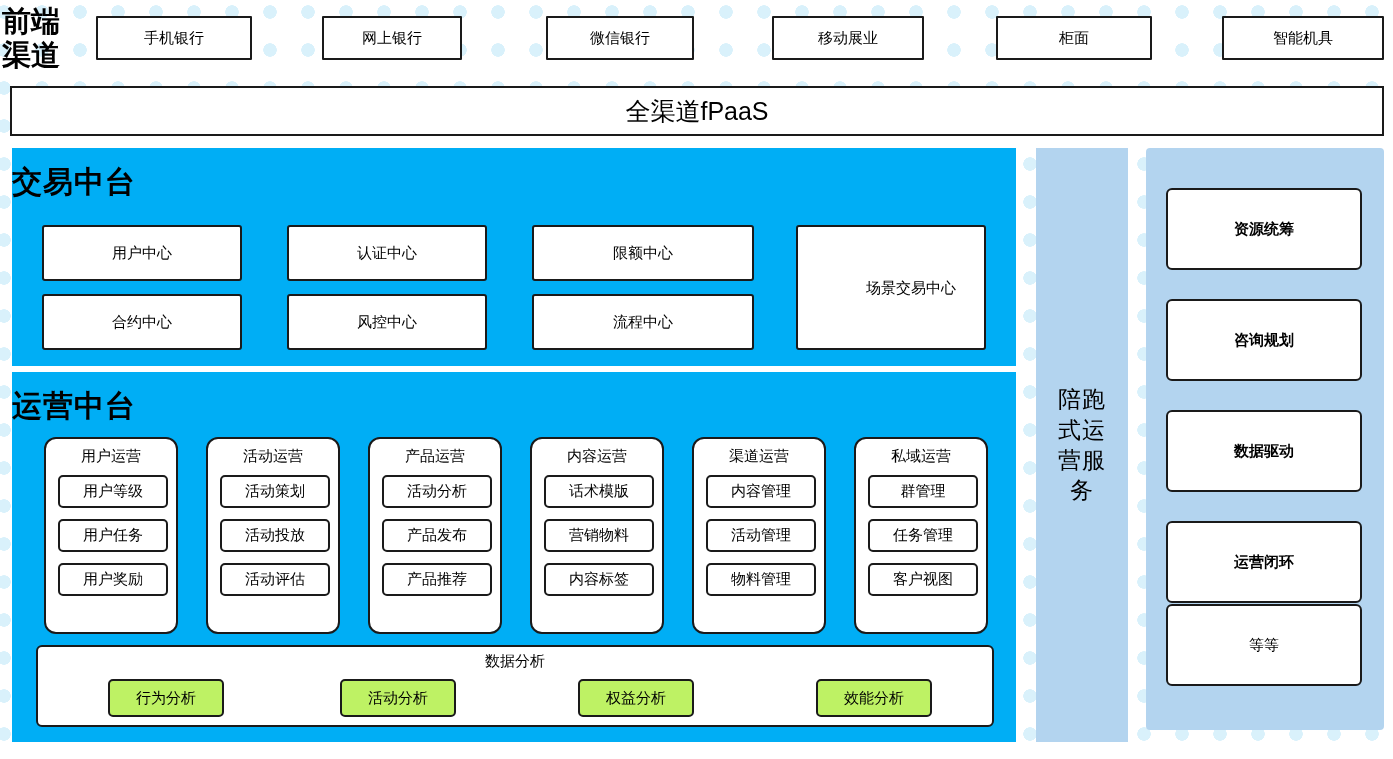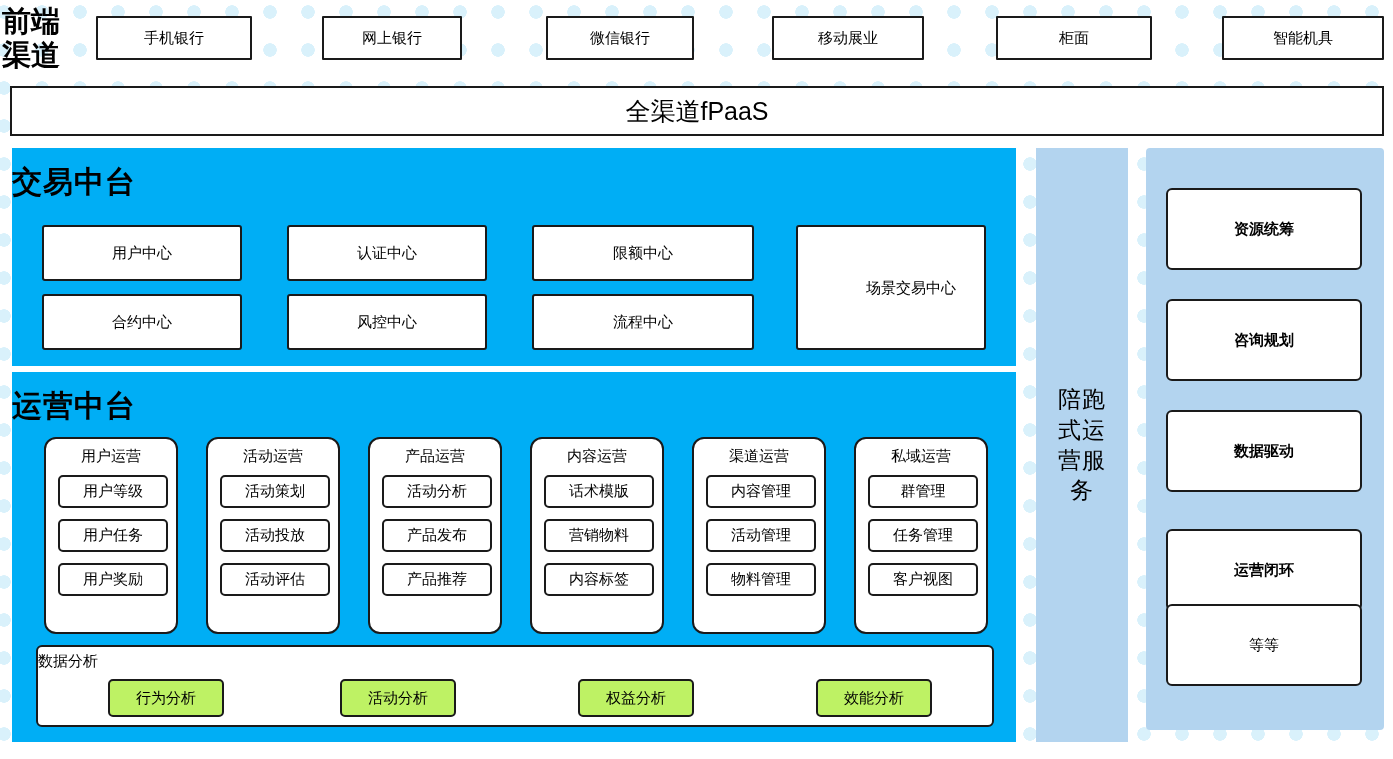--- a/index.html
+++ b/index.html
@@ -152,21 +152,21 @@
     height: 82px;
     box-sizing: border-box;
     background: #ffffff;
     border: 2.5px solid #1a1a1a;
     border-radius: 6px;
   }
   #data-analysis .da-title {
     position: absolute;
     top: 5px;
     left: 0; right: 0;
-    text-align: left;
+    text-align: center;
     font-size: 15px;
   }
   .da-item {
     position: absolute;
     top: 32px;
     width: 116px;
     height: 38px;
     box-sizing: border-box;
     background: #bef264;
     border: 2px solid #1a1a1a;
@@ -264,21 +264,21 @@
     </div>
 
   <div id="accompany-col">
     <div id="accompany-text">陪跑式运营服务</div>
   </div>
 
   <div id="right-panel">
       <div class="cap-box" style="top: 40px;">资源统筹</div>
       <div class="cap-box" style="top: 151px;">咨询规划</div>
       <div class="cap-box" style="top: 262px;">数据驱动</div>
-      <div class="cap-box" style="top: 381px;">运营闭环</div>
+      <div class="cap-box" style="top: 373px;">运营闭环</div>
       <div class="cap-box plain" style="top: 456px;">等等</div>
     </div>
 
 <div class="box trade-box" style="left: 42px; top: 225px; width: 200px; height: 56px;">用户中心</div>
     <div class="box trade-box" style="left: 287px; top: 225px; width: 200px; height: 56px;">认证中心</div>
     <div class="box trade-box" style="left: 532px; top: 225px; width: 222px; height: 56px;">限额中心</div>
     <div class="box trade-box" style="left: 42px; top: 294px; width: 200px; height: 56px;">合约中心</div>
     <div class="box trade-box" style="left: 287px; top: 294px; width: 200px; height: 56px;">风控中心</div>
     <div class="box trade-box" style="left: 532px; top: 294px; width: 222px; height: 56px;">流程中心</div>
     <div class="box trade-box" style="left: 796px; top: 225px; width: 190px; height: 125px; padding-left: 40px;">场景交易中心</div>

